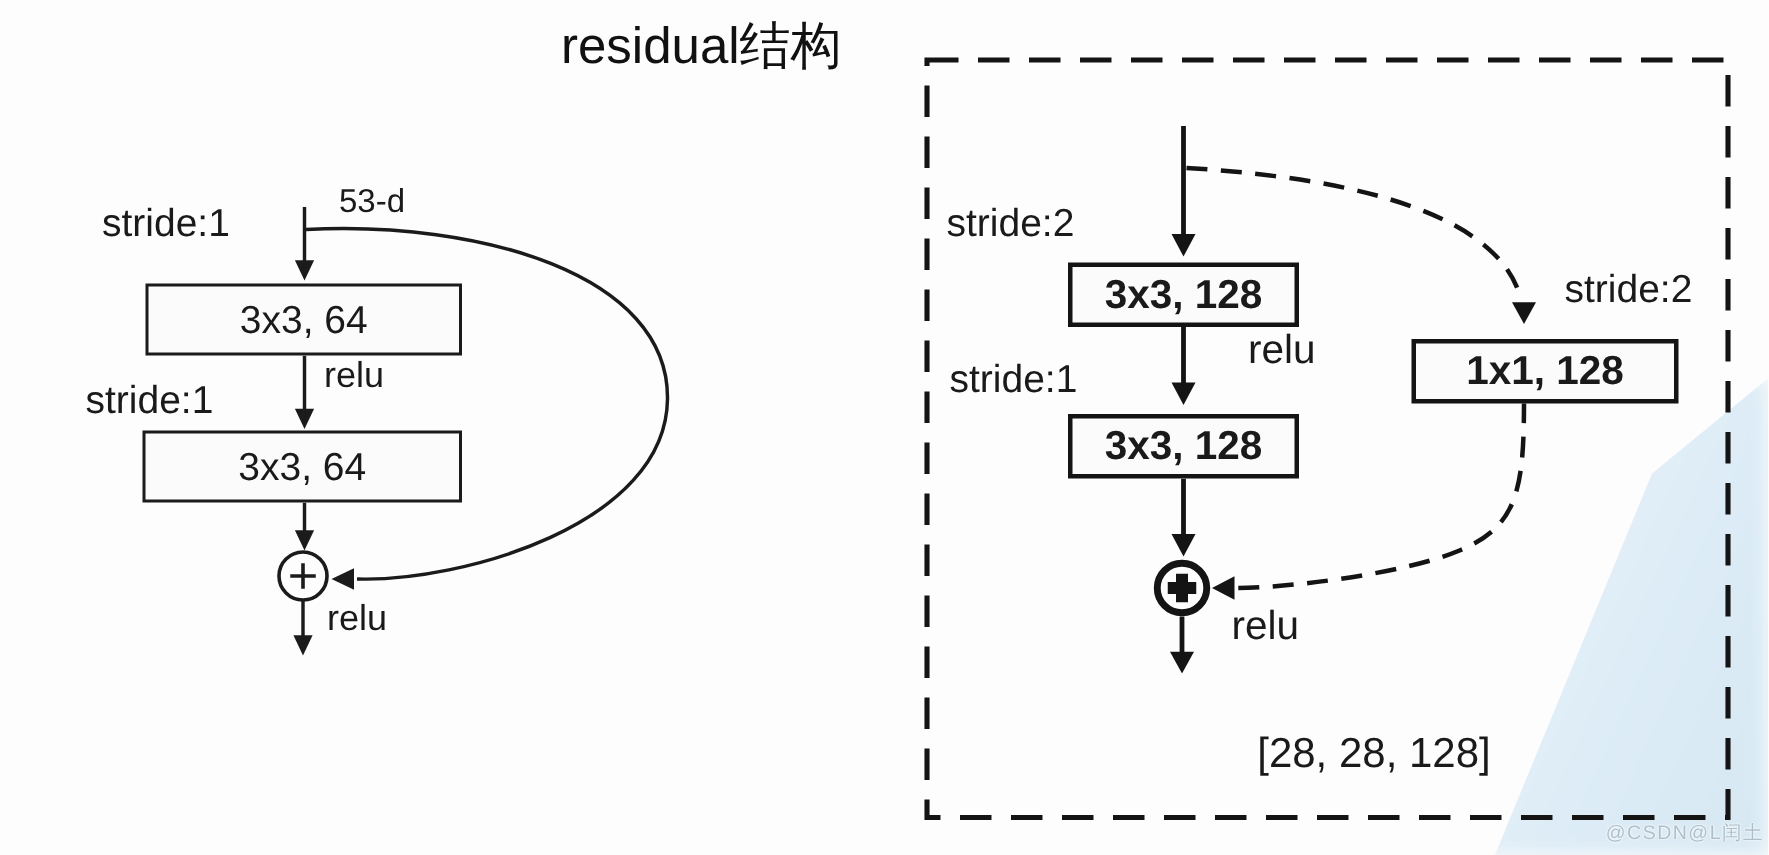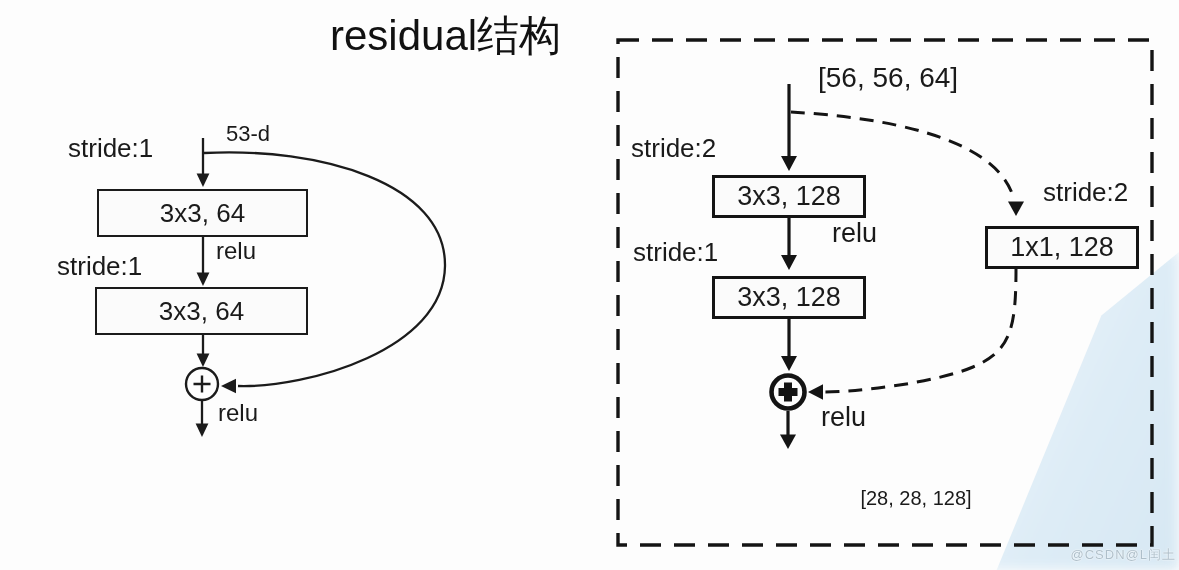--- a/index.html
+++ b/index.html
@@ -22,33 +22,34 @@
     filter:blur(6px);
   }
   svg.lines{position:absolute;left:0;top:0;}
   .label{
     position:absolute;
     white-space:nowrap;
     color:#1a1a1a;
     line-height:1.1;
   }
   .title{
-    font-size:42px;
+    font-size:34px;
     letter-spacing:0px;
     color:#111;
+    margin-left:44px;
   }
   .box{
     position:absolute;
     box-sizing:border-box;
     display:flex;align-items:center;justify-content:center;
     background:#fbfbfb;
     white-space:nowrap;
   }
   .box-thin{border:2.3px solid #1b1b1b;font-size:26px;}
-  .box-bold{border:3.2px solid #141414;font-size:27px;font-weight:400;}
+  .box-bold{border:3.2px solid #141414;font-size:27px;font-weight:700;}
   .watermark{
     position:absolute;
     right:3px;top:546px;
     font-size:13px;
     color:#aebfca;
     text-shadow:0 0 2px #ffffff, 0 0 1px #ffffff;
     letter-spacing:1px;
     margin-left:37px;
   }
 </style>
@@ -115,26 +116,25 @@
   <div class="label title" style="left:330px;top:13px;">residual结构</div>
 
   <div class="label" style="left:68px;top:134px;font-size:26px;">stride:1</div>
   <div class="label" style="left:226px;top:122px;font-size:22px;">53-d</div>
   <div class="box box-thin" style="left:97px;top:189px;width:211px;height:48px;">3x3, 64</div>
   <div class="label" style="left:216px;top:238px;font-size:24px;">relu</div>
   <div class="label" style="left:57px;top:252px;font-size:26px;">stride:1</div>
   <div class="box box-thin" style="left:95px;top:287px;width:213px;height:48px;">3x3, 64</div>
   <div class="label" style="left:218px;top:400px;font-size:24px;">relu</div>
 
-  <div class="label" style="left:818px;top:63px;font-size:28px;">[56, 56, 64]</div>
   <div class="label" style="left:631px;top:134px;font-size:26px;">stride:2</div>
   <div class="box box-bold" style="left:712px;top:175px;width:154px;height:43px;">3x3, 128</div>
   <div class="label" style="left:832px;top:219px;font-size:27px;">relu</div>
   <div class="label" style="left:633px;top:238px;font-size:26px;">stride:1</div>
   <div class="box box-bold" style="left:712px;top:276px;width:154px;height:43px;">3x3, 128</div>
   <div class="label" style="left:1043px;top:178px;font-size:26px;">stride:2</div>
-  <div class="box box-bold" style="left:941px;top:226px;width:154px;height:43px;margin-left:44px;">1x1, 128</div>
+  <div class="box box-bold" style="left:941px;top:226px;width:178px;height:43px;">1x1, 128</div>
   <div class="label" style="left:821px;top:403px;font-size:27px;">relu</div>
-  <div class="label" style="left:916px;top:487px;font-size:20px;transform:translateX(-50%);">[28, 28, 128]</div>
+  <div class="label" style="left:916px;top:487px;font-size:28px;transform:translateX(-50%);">[28, 28, 128]</div>
 
   <div class="watermark">@CSDN@L闰土</div>
 
 </div>
 
 </body></html>

